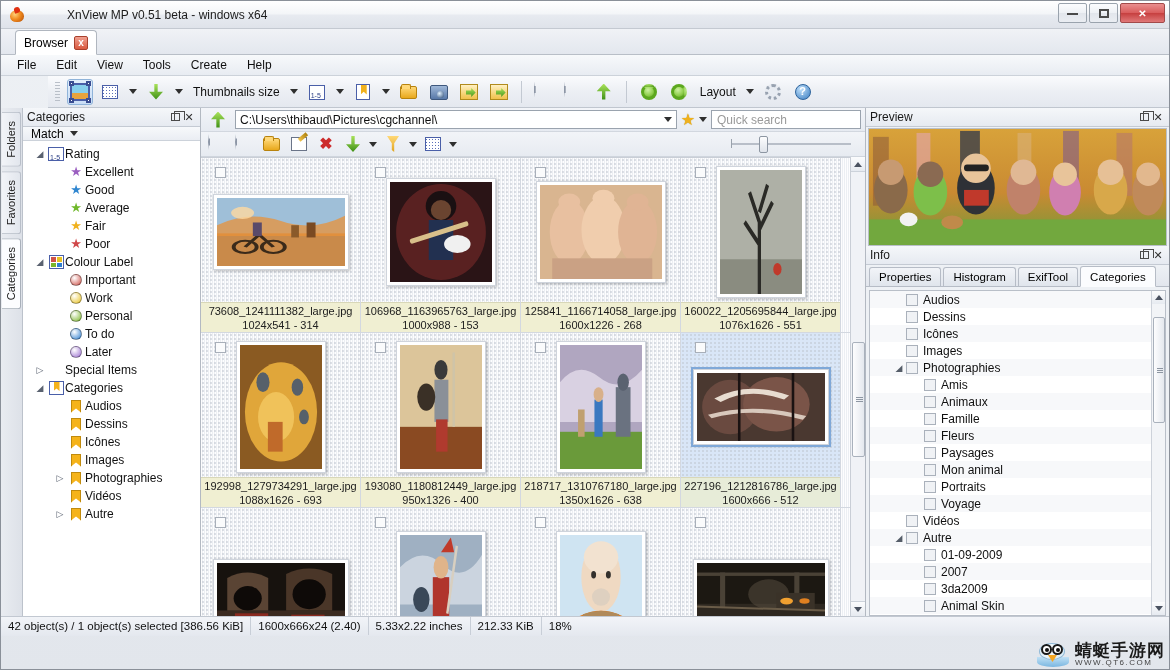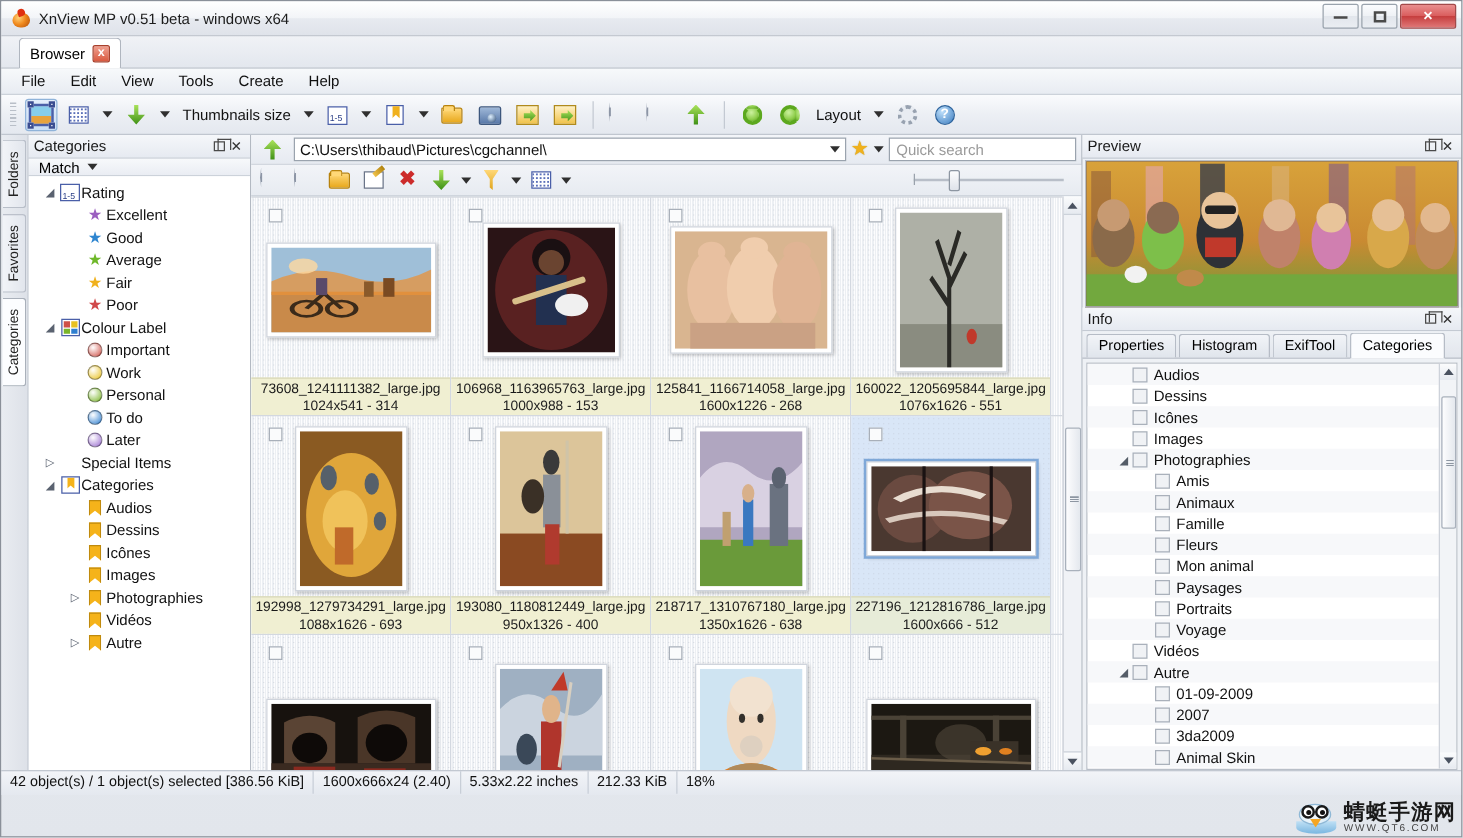--- a/index.html
+++ b/index.html
@@ -20,20 +20,21 @@
   }
 
   
   .titlebar {
     height: 28px;
     background: linear-gradient(to bottom,#ffffff 0%,#f3f5f8 48%,#e7eaf0 52%,#dfe3ea 100%);
     border-bottom: 1px solid #c4c9d1;
     display: flex; align-items: center;
     padding-left: 8px;
     position: relative;
+    gap: 36px;
   }
   .app-icon {
     width: 16px; height: 16px; margin-right: 6px;
     position: relative; flex: 0 0 auto;
   }
   .app-icon .ball {
     position:absolute; left:1px; top:3px; width:14px; height:12px;
     background: radial-gradient(circle at 35% 35%, #ffd27a 0%, #f08a1e 45%, #b04a06 100%);
     border-radius: 50% 50% 45% 45%;
   }
@@ -105,21 +106,21 @@
     padding-left: 6px;
   }
   .menu-item { padding: 2px 10px; font-size: 12px; color:#101010; }
 
   
   .toolbar {
     height: 32px;
     background: linear-gradient(to bottom,#fafbfd 0%,#eceff4 50%,#e4e8ef 100%);
     border-bottom: 1px solid #c0c6cf;
     display:flex; align-items:center;
-    padding: 0 4px; gap: 4px;
+    padding: 0 4px; gap: 4px; margin-left: 47px;
   }
   .grip { width:5px; height:20px; margin:0 3px;
     background-image: repeating-linear-gradient(to bottom,#b9bfc8 0 1px, transparent 1px 3px);
   }
   .tb-btn {
     width: 26px; height: 26px;
     display:flex; align-items:center; justify-content:center;
     border-radius: 3px; border: 1px solid transparent;
     position: relative;
   }
@@ -1147,26 +1148,26 @@
               <span>Famille</span>
             </div>
             <div class="crow" style="padding-left:40px">
               <span class="ctw"></span>
               <span class="ccb"></span>
               <span>Fleurs</span>
             </div>
             <div class="crow" style="padding-left:40px">
               <span class="ctw"></span>
               <span class="ccb"></span>
+              <span>Paysages</span>
+            </div>
+            <div class="crow" style="padding-left:40px">
+              <span class="ctw"></span>
+              <span class="ccb"></span>
               <span>Mon animal</span>
-            </div>
-            <div class="crow" style="padding-left:40px">
-              <span class="ctw"></span>
-              <span class="ccb"></span>
-              <span>Paysages</span>
             </div>
             <div class="crow" style="padding-left:40px">
               <span class="ctw"></span>
               <span class="ccb"></span>
               <span>Portraits</span>
             </div>
             <div class="crow" style="padding-left:40px">
               <span class="ctw"></span>
               <span class="ccb"></span>
               <span>Voyage</span>

